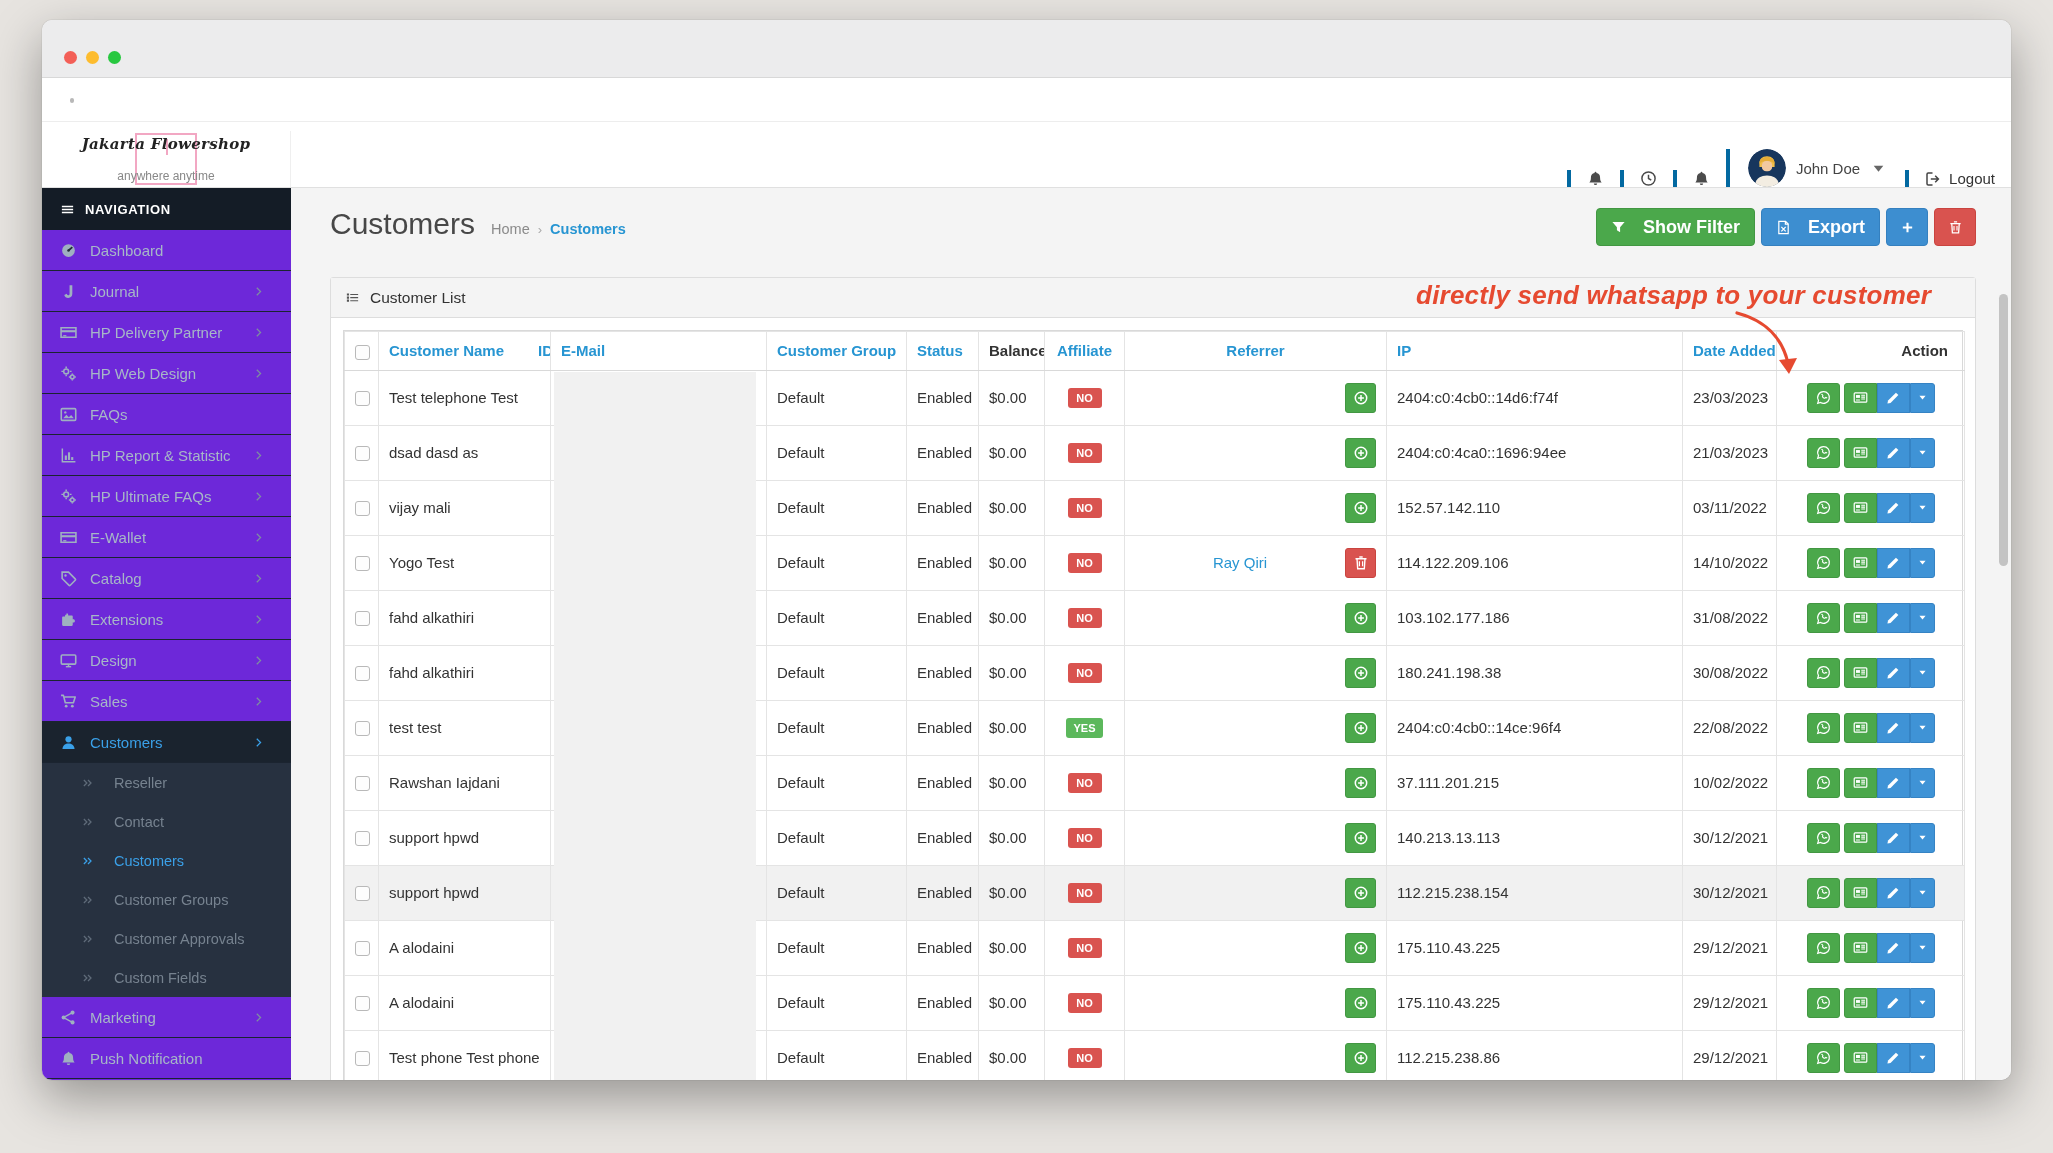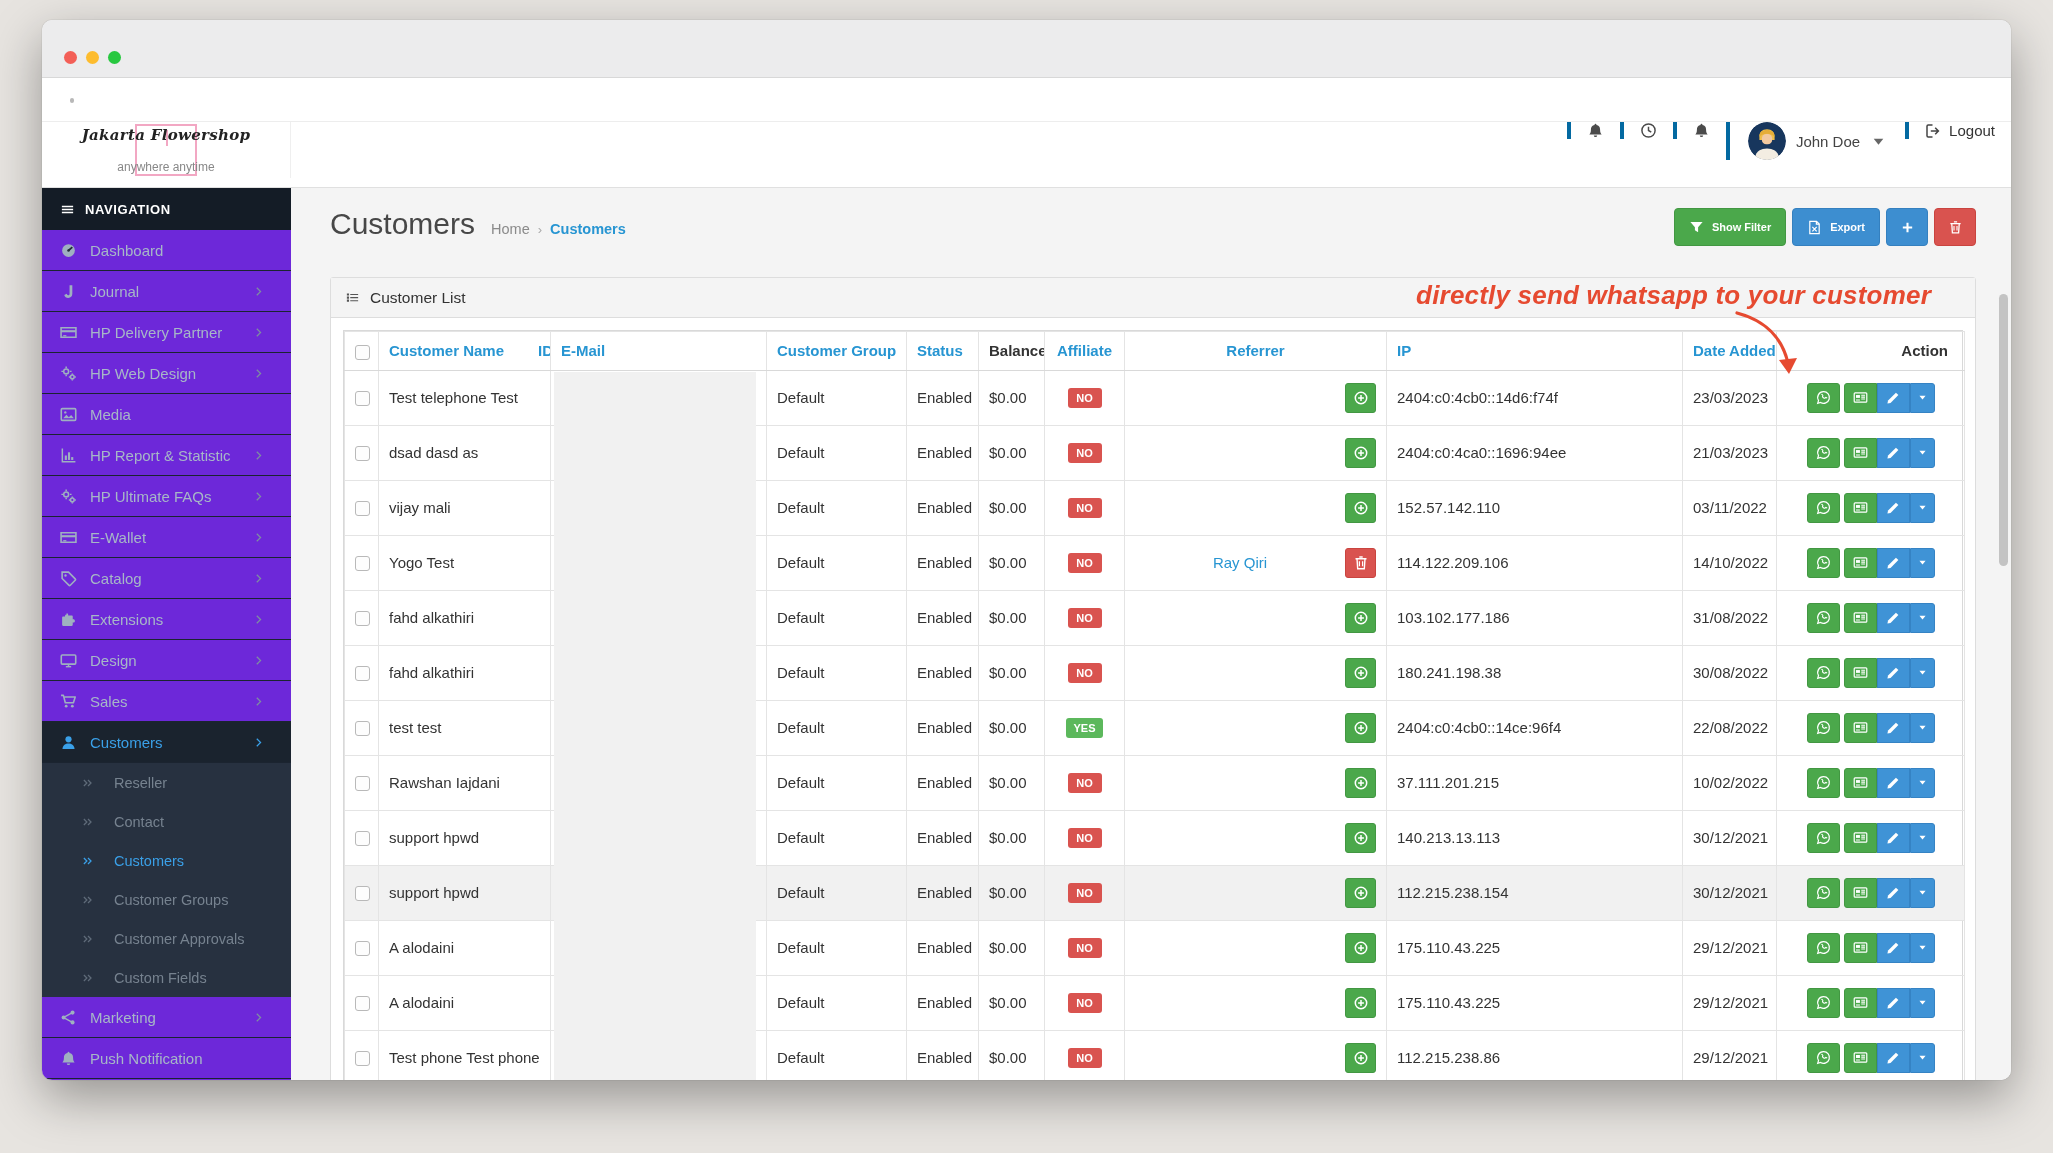--- a/index.html
+++ b/index.html
@@ -8,21 +8,21 @@
   .window{position:absolute;left:42px;top:20px;width:1969px;height:1060px;border-radius:10px;
     overflow:hidden;background:#fff;box-shadow:0 18px 50px rgba(0,0,0,.35),0 0 1px rgba(0,0,0,.4);}
   
   .titlebar{height:58px;background:#ececed;border-bottom:1px solid #d8d8d8;display:flex;align-items:center;padding-left:22px;}
   .lights{display:flex;gap:9px;margin-top:18px;}
   .light{width:13px;height:13px;border-radius:50%;}
   .light.red{background:#f35f57;}.light.yellow{background:#fdbc2e;}.light.green{background:#28c840;}
   .chromestrip{height:44px;background:#ffffff;border-bottom:1px solid #ededed;position:relative;}
   .speck{position:absolute;left:28px;top:20px;width:4px;height:5px;background:#9a9a9a;border-radius:2px;opacity:.7;}
   
-  .appheader{height:66px;background:#fff;border-bottom:1px solid #e0e0e0;display:flex;align-items:flex-start;}
+  .appheader{height:66px;background:#fff;border-bottom:1px solid #e0e0e0;display:flex;align-items:flex-end;}
   .brandcell{width:249px;border-right:1px solid #efefef;display:flex;align-items:center;justify-content:center;}
   .brand{position:relative;text-align:center;padding:4px 0;}
   .brandframe{position:absolute;left:50%;top:50%;transform:translate(-50%,-50%);width:62px;height:52px;border:2px solid #f2a7c3;}
   .brandstem{position:absolute;left:50%;top:4px;width:2px;height:16px;background:#f2a7c3;}
   .brandname{position:relative;font-family:"DejaVu Serif",serif;font-style:italic;font-weight:bold;font-size:15px;color:#222;letter-spacing:.3px;}
   .brandtag{position:relative;font-size:12px;color:#888;margin-top:16px;}
   .headspace{flex:1;}
   .top-cell{display:flex;align-items:center;justify-content:center;border-left:4px solid #0369a1;padding:0 16px;color:#4b4b4b;cursor:pointer;}
   .top-cell .icn{width:17px;height:17px;}
   .usercell{gap:10px;padding:0 18px;}
@@ -51,22 +51,22 @@
   .sub-item.active .icn{color:#3aa0e8;}
   
   .content{flex:1;background:#f4f4f4;position:relative;overflow:hidden;}
   .page-head{padding:16px 35px 0 39px;height:89px;display:flex;justify-content:space-between;align-items:flex-start;}
   .title-group{display:flex;align-items:baseline;gap:16px;}
   .page-title{font-size:30px;font-weight:300;color:#474747;margin:0;line-height:40px;}
   .crumb{font-size:14.5px;color:#8a8a8a;display:flex;align-items:baseline;gap:8px;}
   .crumb-sep{color:#aaa;font-size:13px;}
   .crumb-cur{color:#2795d2;font-weight:bold;}
   .toolbar{display:flex;gap:6px;margin-top:4px;}
-  .tbtn{height:38px;border:1px solid transparent;border-radius:4px;color:#fff;font-size:11px;font-weight:600;
-    display:inline-flex;align-items:center;gap:8px;padding:0 14px;cursor:pointer;font-family:inherit;}
+  .tbtn{height:38px;border:1px solid transparent;border-radius:4px;color:#fff;font-size:18px;font-weight:600;
+    display:inline-flex;align-items:center;gap:17px;padding:0 14px;cursor:pointer;font-family:inherit;}
   .tbtn .icn{width:15px;height:15px;}
   .tbtn.green{background:#4ba84b;border-color:#429742;}
   .tbtn.blue{background:#3d8ed0;border-color:#3480bf;}
   .tbtn.red{background:#d9534f;border-color:#c9443f;width:42px;justify-content:center;padding:0;}
   .tbtn.sq{width:42px;justify-content:center;padding:0;}
   
   .panel{margin:0 35px 0 39px;background:#fff;border:1px solid #ddd;border-radius:3px;}
   .panel-heading{height:40px;background:#f4f4f4;border-bottom:1px solid #ddd;display:flex;align-items:center;
     gap:10px;padding:0 14px;font-size:15.5px;color:#333;}
   .panel-heading .icn{width:15px;height:15px;color:#555;}
@@ -263,21 +263,21 @@
             </span>
           </div>
           <div class="side-item">
             <span class="icn ">
               <svg viewBox="0 0 16 16">
                 <rect x="1.2" y="2.5" width="13.6" height="11" rx="1" fill="none" stroke="currentColor" stroke-width="1.5"></rect>
                 <circle cx="5" cy="6" r="1.1"></circle>
                 <path d="M3 11.5l3-3.2 2.3 2.4 2.2-2.2 2.5 3z"></path>
               </svg>
             </span>
-            <span>Media</span>
+            <span>FAQs</span>
           </div>
           <div class="side-item">
             <span class="icn ">
               <svg viewBox="0 0 16 16">
                 <path d="M1.5 1.5v13h13v-1.4H2.9V1.5z"></path>
                 <rect x="4.5" y="8" width="2" height="4.2"></rect>
                 <rect x="7.5" y="5" width="2" height="7.2"></rect>
                 <rect x="10.5" y="9.5" width="2" height="2.7"></rect>
               </svg>
             </span>

